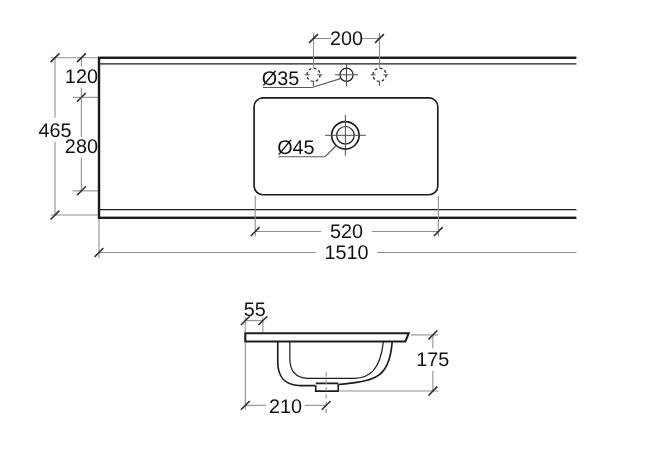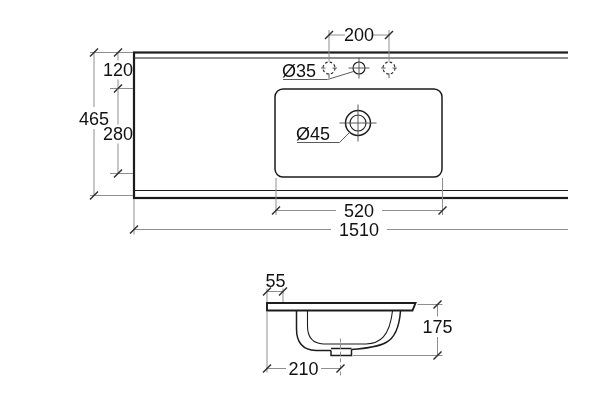--- a/index.html
+++ b/index.html
@@ -1,16 +1,16 @@
 <!DOCTYPE html>
 <html style="--bg: #ffffff; --line: #1c1c1c; --dim: #8f8f8f;"><head>
 <meta charset="utf-8">
 <style>
   html,body{margin:0;padding:0;background:#fff;}
-  #canvas{position:relative;width:524px;height:409px;background:var(--bg,#fff);overflow:hidden;margin-left:44px;}
+  #canvas{position:relative;width:524px;height:409px;background:var(--bg,#fff);overflow:hidden;}
   svg{display:block;}
   .obj{stroke:var(--line,#1c1c1c);fill:none;stroke-width:2.2;stroke-linejoin:miter;}
   .objmed{stroke:var(--line,#1c1c1c);fill:none;stroke-width:1.5;}
   .objthin{stroke:var(--line,#1c1c1c);fill:none;stroke-width:1.1;}
   .ext{stroke:var(--dim,#979797);fill:none;stroke-width:1;}
   .dim{stroke:var(--dim,#7d7d7d);fill:none;stroke-width:1;}
   .cmark{stroke:#4a4a4a;fill:none;stroke-width:0.9;}
   .tick{stroke:#2b2b2b;stroke-width:1.4;}
   .lead{stroke:#5a5a5a;fill:none;stroke-width:1;}
   .dash{stroke-dasharray:4 2.6;}

